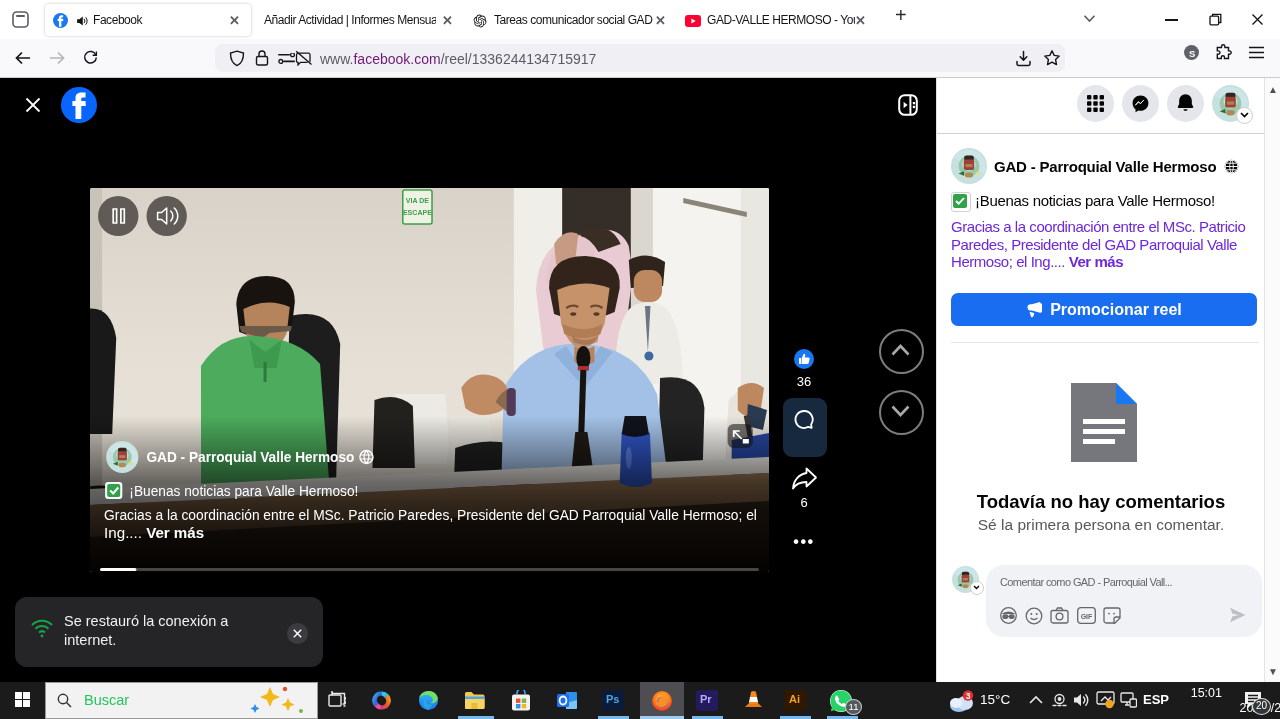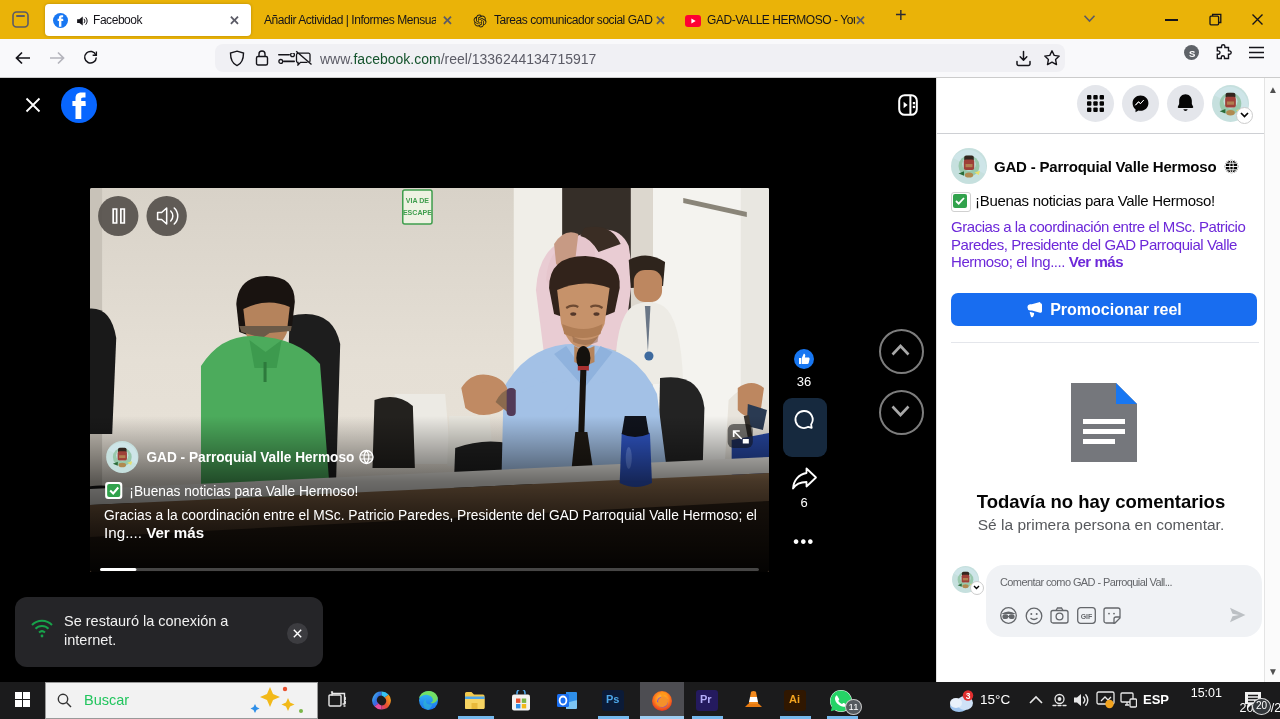--- a/index.html
+++ b/index.html
@@ -1,16 +1,16 @@
 <!DOCTYPE html>
 <html><head><meta charset="utf-8"><style>
 html,body{margin:0;padding:0}
 body{width:1280px;height:719px;position:relative;font-family:"Liberation Sans",sans-serif;background:#000;overflow:hidden}
 .a{position:absolute}
-#tabbar{left:0;top:0;width:1280px;height:39px;background:#eab308}
+#tabbar{left:0;top:0;width:1280px;height:39px;background:#ffffff}
 .tab{top:4px;height:32px;border-radius:4px;font-size:12px;color:#15141a;letter-spacing:-0.45px}
 .tabx{color:#5b5b66;font-size:13px;font-weight:bold}
 #toolbar{left:0;top:39px;width:1280px;height:38px;background:#f9f9fb;border-bottom:1px solid #ccc}
 #urlbar{left:215px;top:44px;width:850px;height:28px;background:#f0f0f4;border-radius:8px}
 #content{left:0;top:78px;width:1280px;height:604px;background:#000}
 #panel{position:absolute;left:936px;top:0;width:328px;height:604px;background:#fff;border-left:1px solid #e0e0e0}
 #scrollst{position:absolute;left:1264px;top:0;width:16px;height:604px;background:#fbfbfb;border-left:1px solid #e4e4e4}
 #video{position:absolute;left:90px;top:110px;width:679px;height:384px;overflow:hidden;border-radius:2px}
 #taskbar{left:0;top:682px;width:1280px;height:37px;background:#1b1b1c}
 .circbtn{border-radius:50%;background:#e4e6eb}
@@ -96,21 +96,21 @@
   <svg class="a" style="left:63px;top:9px" width="18" height="11" viewBox="0 0 18 11" fill="#15141a">
       <rect x="0" y="1" width="12" height="1.6" rx="0.8"></rect>
       <circle cx="14.5" cy="1.8" r="1.9" fill="none" stroke="#15141a" stroke-width="1.3"></circle>
       <rect x="5" y="7.6" width="12" height="1.6" rx="0.8"></rect>
       <circle cx="2.8" cy="8.4" r="1.9" fill="none" stroke="#15141a" stroke-width="1.3"></circle>
     </svg>
   <svg class="a" style="left:80px;top:6px" width="18" height="16" viewBox="0 0 18 16" fill="none" stroke="#15141a" stroke-width="1.3">
       <path d="M4 3.2h9.5a1.5 1.5 0 0 1 1.5 1.5v6a1.5 1.5 0 0 1-.6 1.2M12.5 12.4H5.5L3 15v-2.6H3a1.5 1.5 0 0 1-1.5-1.5v-6A1.5 1.5 0 0 1 3 3.4"></path>
       <path d="M1.2 1.2 16.5 14.5" stroke-width="1.4"></path>
     </svg>
-  <span class="a" style="left:105px;top:7px;font-size:14px;color:#5b5b66">www.<span style="color:#14532d">facebook.com</span>/reel/1336244134715917</span>
+  <span class="a" style="left:105px;top:7px;font-size:14px;color:#5b5b66">www.<span style="color:#701a75">facebook.com</span>/reel/1336244134715917</span>
   <svg class="a" style="left:800px;top:5.5px" width="17" height="17" viewBox="0 0 17 17" fill="none" stroke="#15141a" stroke-width="1.5">
       <path d="M2 11.5v2.5a1.5 1.5 0 0 0 1.5 1.5h10a1.5 1.5 0 0 0 1.5-1.5v-2.5" stroke-linecap="round"></path>
       <path d="M8.5 1.5v8M5.2 6.8l3.3 3.4 3.3-3.4" stroke-linecap="round" stroke-linejoin="round"></path>
     </svg>
   <svg class="a" style="left:828px;top:5px" width="18" height="18" viewBox="0 0 18 18" fill="none" stroke="#15141a" stroke-width="1.4">
       <path d="M9 1.8l2.2 4.6 5 .7-3.6 3.5.9 5-4.5-2.4-4.5 2.4.9-5L1.8 7.1l5-.7z" stroke-linejoin="round"></path>
     </svg>
 </div>
 <div class="a" style="left:1184px;top:45px;width:15px;height:15px;border-radius:50%;background:#5f6368"></div>
 <span class="a wt" style="left:1189px;top:47.5px;font-size:9.5px;font-weight:bold">S</span>

